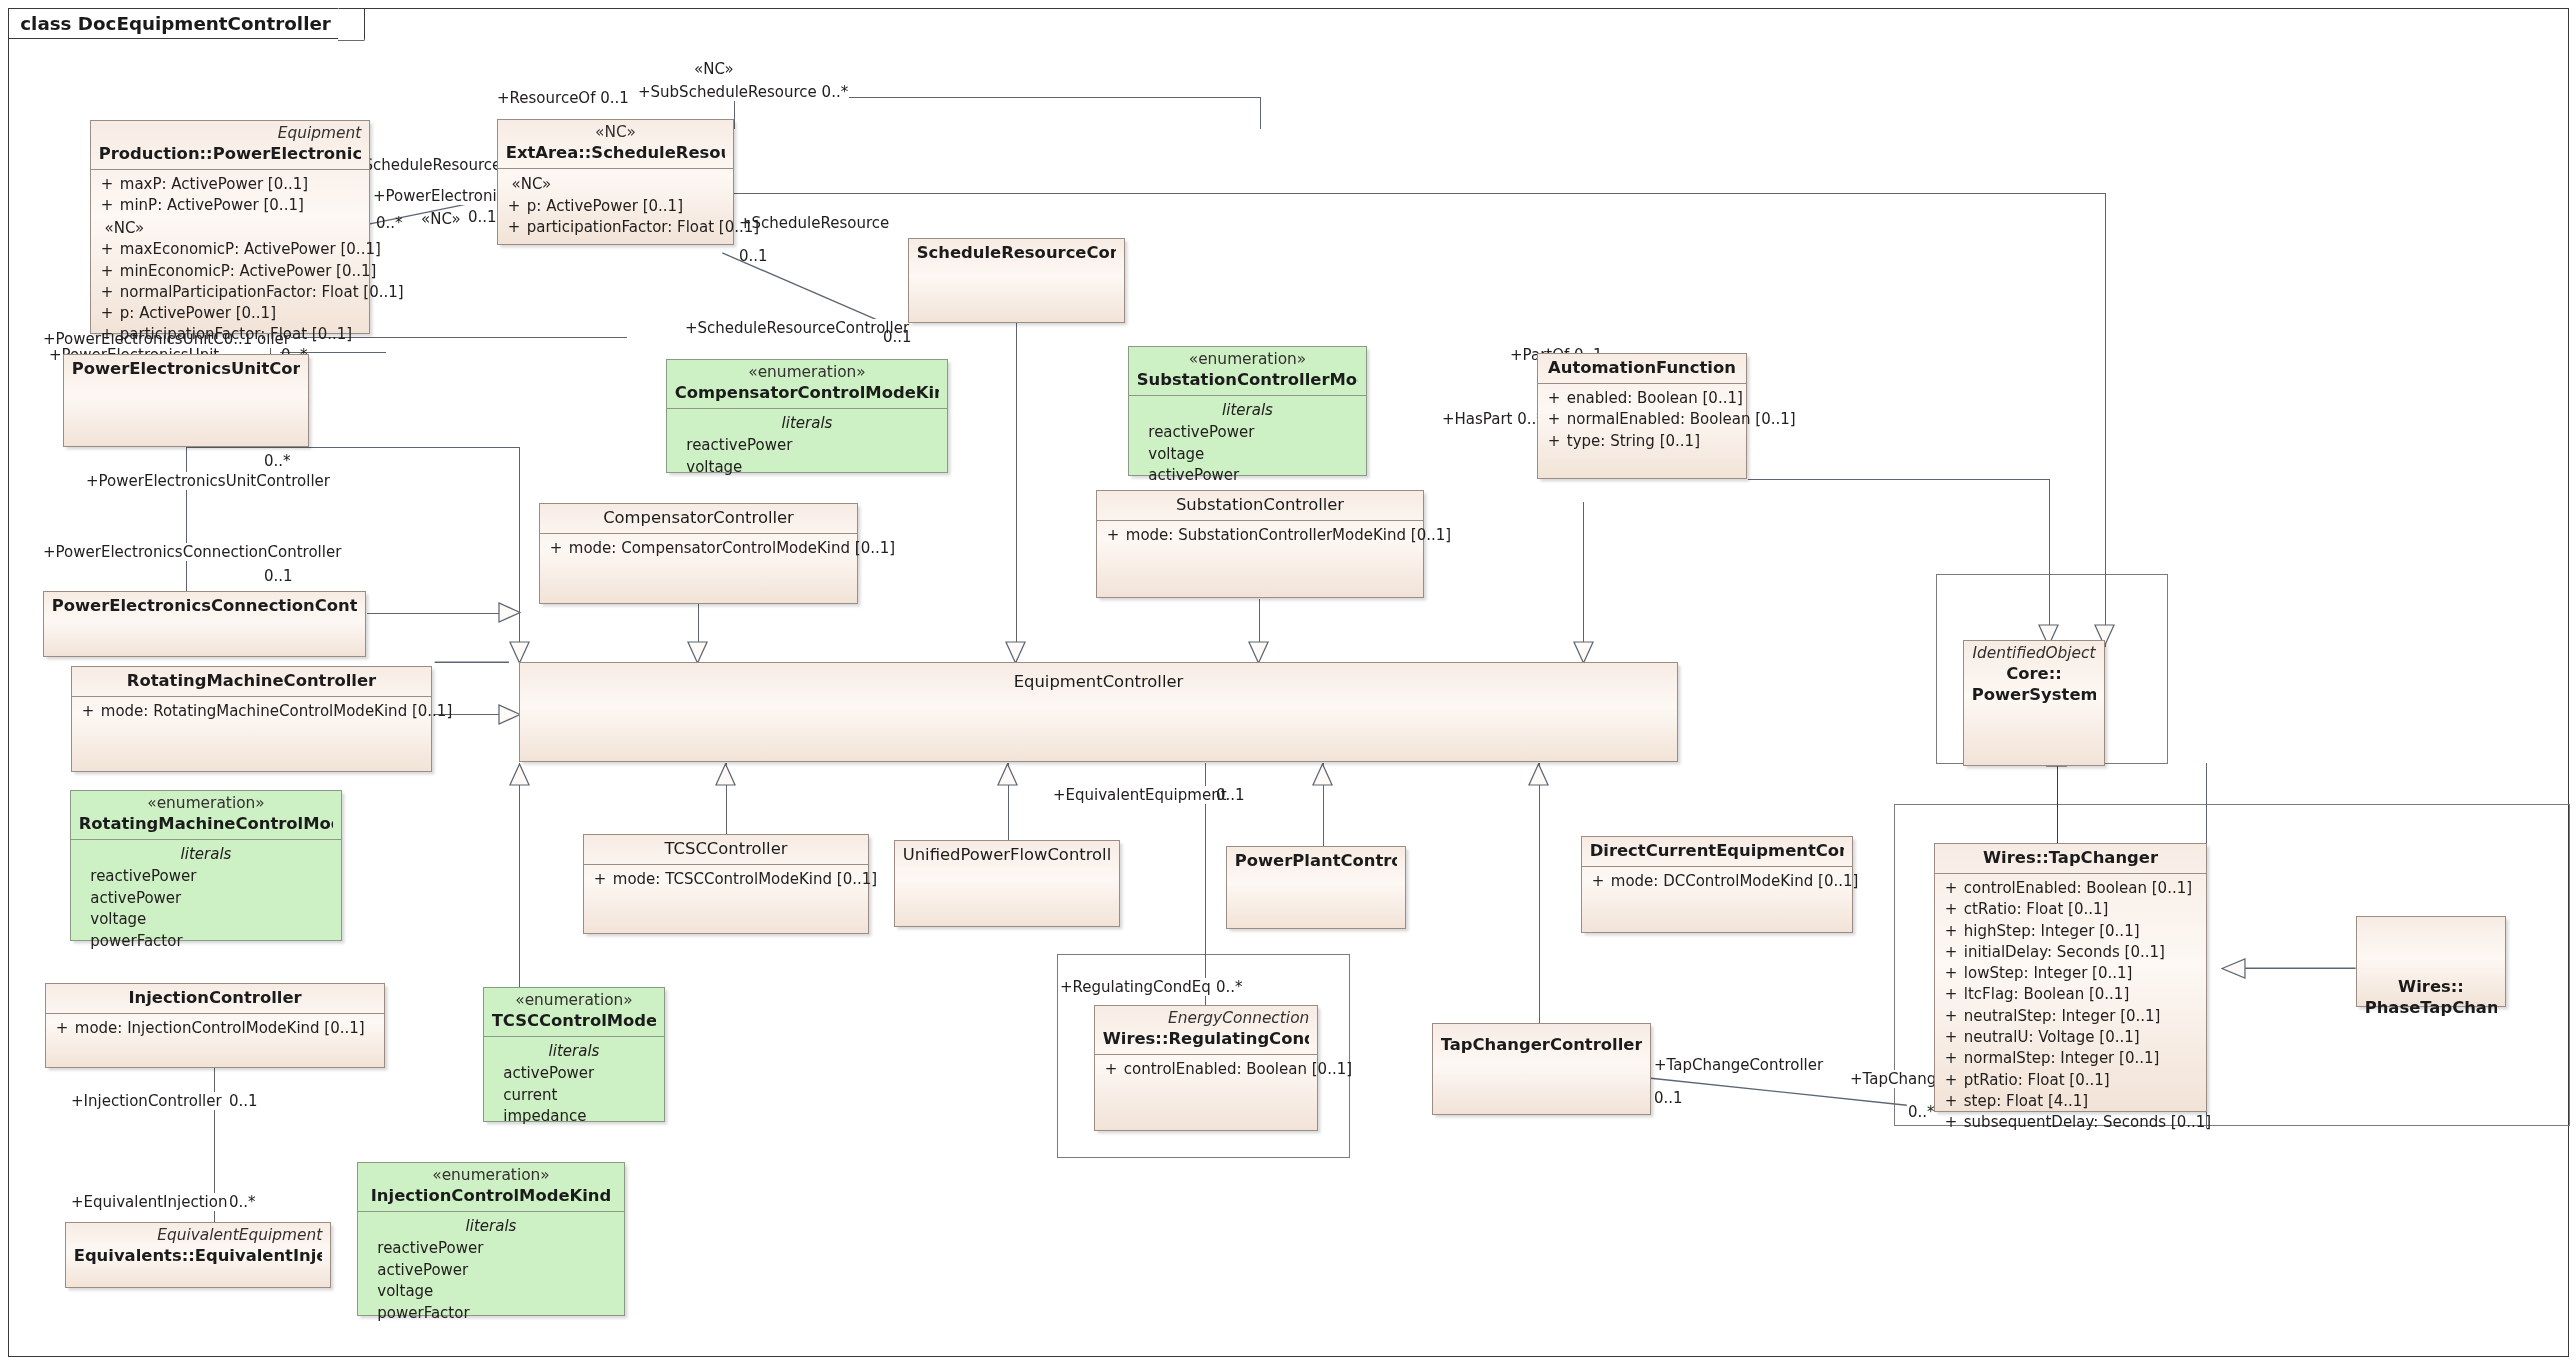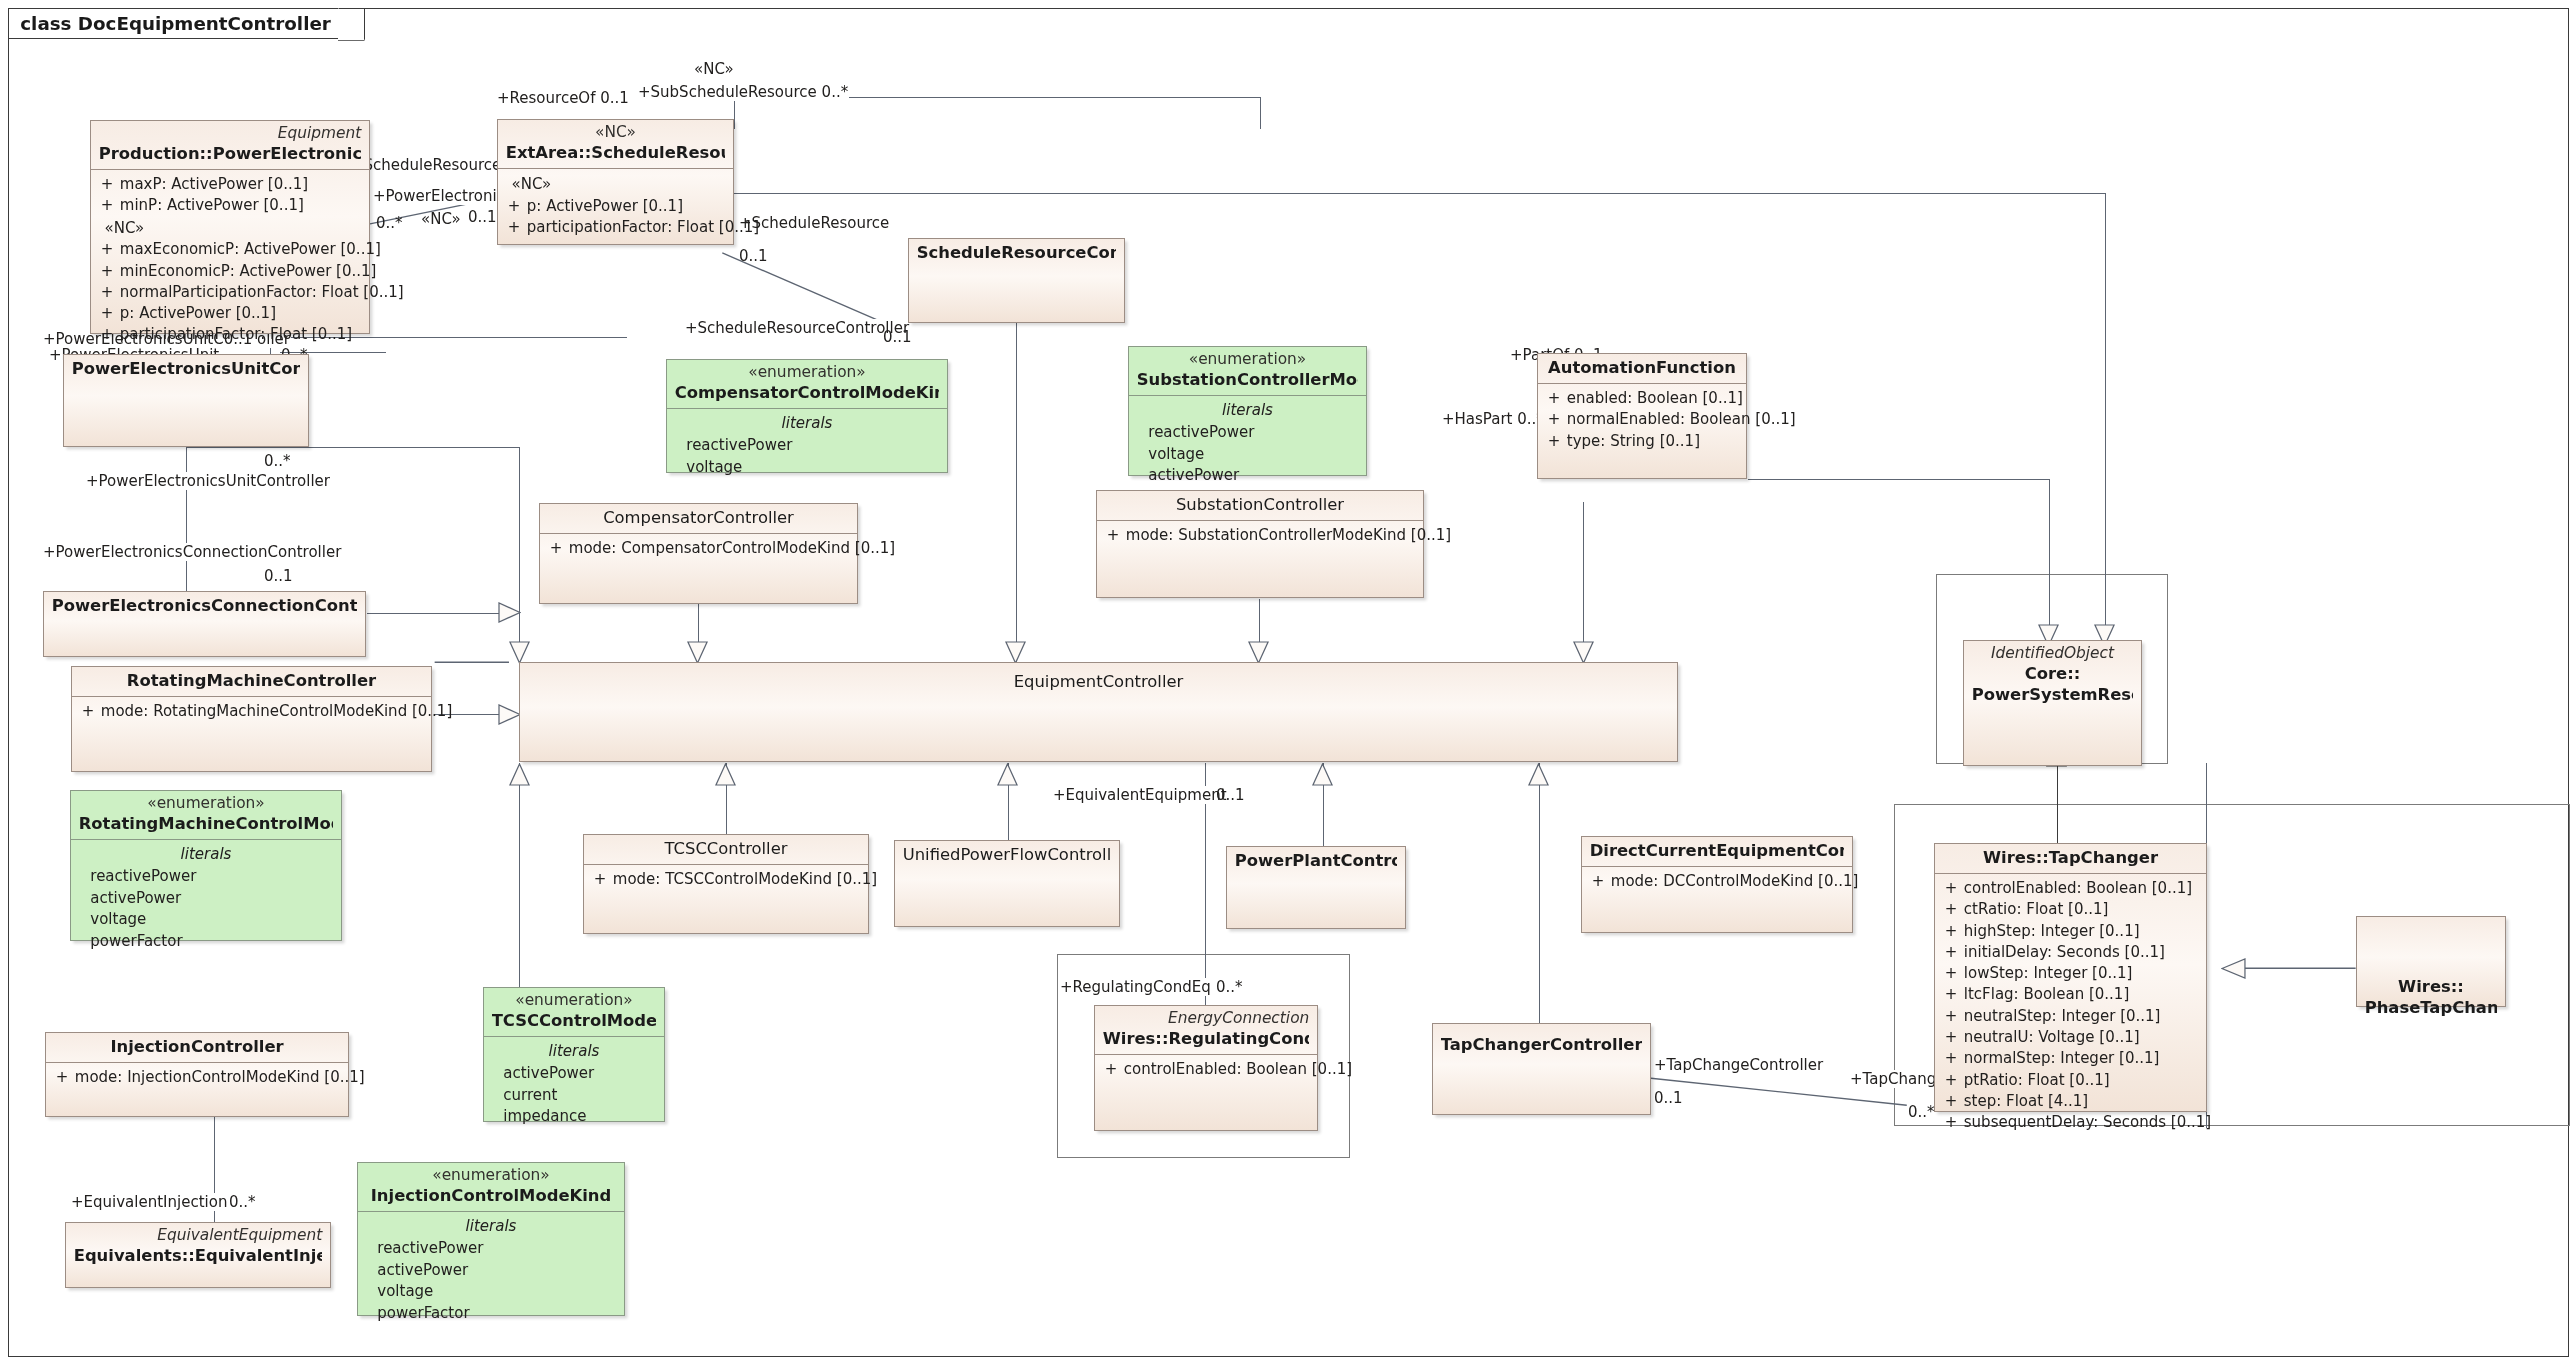--- a/index.html
+++ b/index.html
@@ -447,21 +447,21 @@
           <span class="vis">+</span>
           <span class="txt">normalEnabled: Boolean [0..1]</span>
         </div>
       <div class="attr">
           <span class="vis">+</span>
           <span class="txt">type: String [0..1]</span>
         </div>
     </div>
   </div>
 
-  <div class="cls" style="left:1963px; top:640px; width:179px; height:126px;">
+  <div class="cls" style="left:1963px; top:640px; width:142px; height:126px;">
     <div class="cls-head">
       <div class="stereo ital">IdentifiedObject</div>
       <div class="cname">Core::</div>
       <div class="cname">PowerSystemResource</div>
     </div>
   </div>
 
   <div class="cls" style="left:63px; top:354px; width:246px; height:93px;">
     <div class="cls-head">
       <div class="cname">PowerElectronicsUnitController</div>
@@ -635,21 +635,21 @@
       <div class="cname">PhaseTapChanger</div>
     </div>
   </div>
 
   <div class="cls" style="left:1432px; top:1023px; width:219px; height:92px;">
     <div class="cls-head" style="padding-top:9.7px;">
       <div class="cname">TapChangerController</div>
     </div>
   </div>
 
-  <div class="cls" style="left:45px; top:1032px; width:304px; height:85px;">
+  <div class="cls" style="left:45px; top:983px; width:340px; height:85px;">
     <div class="cls-head">
       <div class="cname">InjectionController</div>
     </div>
     <div class="sep"></div>
     <div class="cls-body">
       <div class="attr">
           <span class="vis">+</span>
           <span class="txt">mode: InjectionControlModeKind [0..1]</span>
         </div>
     </div>

